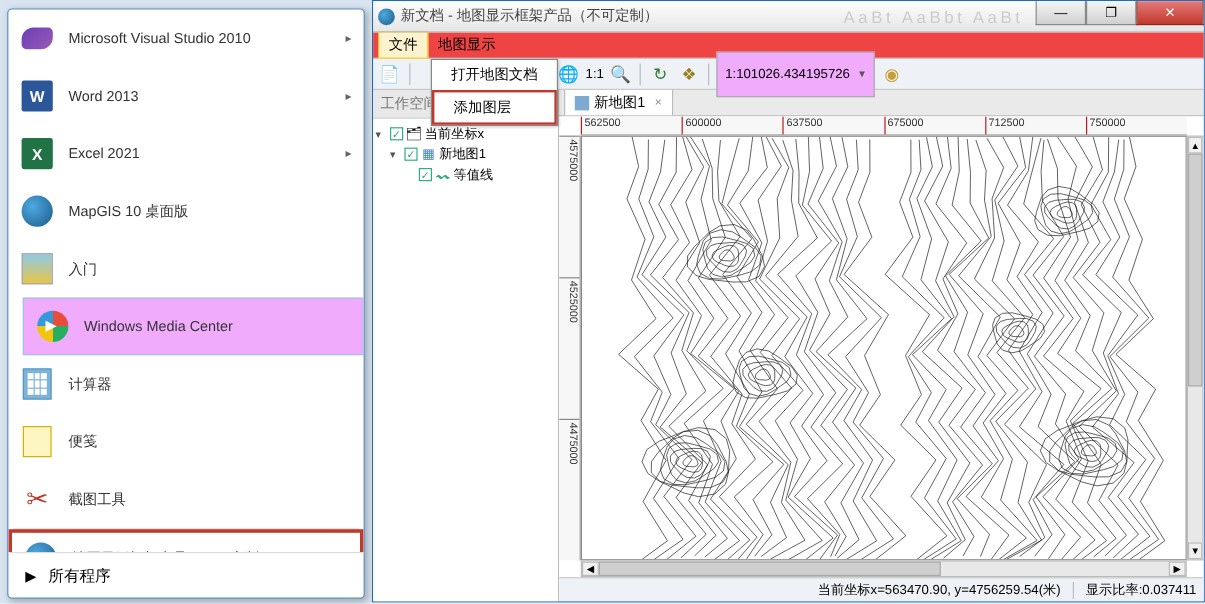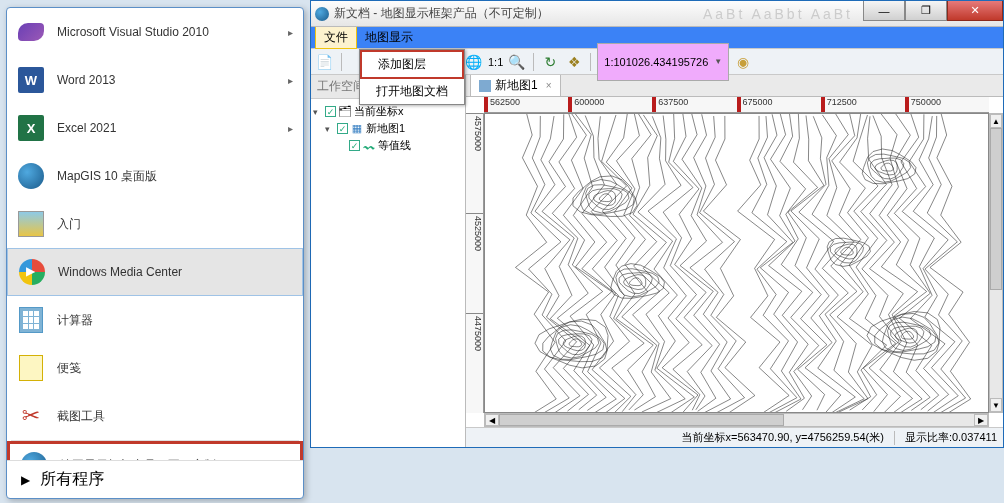--- a/index.html
+++ b/index.html
@@ -2,56 +2,56 @@
 <html><head>
 <meta charset="utf-8">
 <style>
 * { margin: 0; padding: 0; box-sizing: border-box; font-family: "Microsoft YaHei", "Segoe UI", sans-serif; }
 body { width: 1004px; height: 503px; overflow: hidden; background: #d8e4ef; position: relative; }
 
 
 .start-menu { position: absolute; left: 6px; top: 7px; width: 298px; height: 492px; background: #fff; border: 1px solid #5b8fc7; border-radius: 4px; box-shadow: 2px 2px 6px rgba(0,0,0,.25); z-index: 10; display: flex; flex-direction: column; }
 .start-list { flex: 1; overflow: hidden; }
 .start-item { display: flex; align-items: center; height: 48px; padding: 0 10px; cursor: pointer; position: relative; text-align: center; }
-.start-item.selected { background: #e5e5e5; border: 1px solid #9fc3e6; }
+.start-item.selected { background: #f0abfc; border: 1px solid #9fc3e6; margin-left: 12px; }
 .start-item.highlighted { border: 3px solid #c0392b; }
 .start-item .icon { width: 28px; height: 28px; margin-right: 12px; display: flex; align-items: center; justify-content: center; font-size: 20px; }
 .start-item .label { font-size: 12px; color: #333; }
 .start-item .arrow { position: absolute; right: 10px; font-size: 10px; color: #666; }
 .start-divider { height: 1px; background: #e0e0e0; margin: 0 4px; }
 .all-programs { height: 38px; border-top: 1px solid #ddd; display: flex; align-items: center; padding-left: 14px; }
 .all-programs .arrow-icon { margin-right: 10px; font-size: 12px; }
-.all-programs .label { font-size: 16px; }
+.all-programs .label { font-size: 13px; }
 
 
 .ic-vs { background: linear-gradient(135deg,#6a3fb5,#9b59b6); width:26px; height:18px; border-radius: 10px 4px 10px 4px; }
 .ic-word { background:#2b579a; color:#fff; width:26px; height:26px; display:flex; align-items:center; justify-content:center; font-weight:bold; font-size:13px; border-radius:2px; }
 .ic-excel { background:#217346; color:#fff; width:26px; height:26px; display:flex; align-items:center; justify-content:center; font-weight:bold; font-size:13px; border-radius:2px; }
 .ic-globe { background: radial-gradient(circle at 35% 35%, #4fa9e0, #1a5a8a); width:26px; height:26px; border-radius:50%; }
 .ic-intro { width:26px; height:26px; background: linear-gradient(#8ecae6,#e8c547); border:1px solid #999; }
 .ic-wmc { width:26px; height:26px; border-radius:50%; background: conic-gradient(#e74c3c 0 25%, #27ae60 25% 50%, #f1c40f 50% 75%, #3498db 75%); position:relative; }
 .ic-wmc::after { content:'▶'; position:absolute; left:7px; top:5px; color:#fff; font-size:12px; }
 .ic-calc { width:24px; height:26px; background:#7fb3d5; border:1px solid #5499c7; display:grid; grid-template-columns:repeat(3,1fr); grid-template-rows:repeat(3,1fr); gap:1px; padding:3px; }
 .ic-calc span { background:#fff; }
 .ic-note { width:24px; height:26px; background:#fdf6c2; border:1px solid #d4b106; position:relative; }
 .ic-scissors { color:#c0392b; font-size:22px; }
 
 
-.app-window { position: absolute; left: 310px; top: 0; width: 694px; height: 448px; background:#fff; border: 1px solid #1e6bb8; display:flex; flex-direction:column; }
+.app-window { position: absolute; left: 310px; top: 0; width: 694px; height: 502px; background:#fff; border: 1px solid #1e6bb8; display:flex; flex-direction:column; }
 .title-bar { height: 26px; background: linear-gradient(#fdfdfd,#e6e6e6); border-bottom:1px solid #bbb; display:flex; align-items:center; padding: 0 4px; font-size:12px; position:relative; }
 .title-bar .title-icon { width:14px; height:14px; margin-right:5px; background: radial-gradient(circle at 35% 35%, #4fa9e0, #1a5a8a); border-radius:50%; }
 .title-bar .title-text { color:#444; }
 .title-bar .style-ghost { position:absolute; right:150px; color:#ccc; font-weight:normal; font-size:14px; letter-spacing:3px; }
 .win-controls { position:absolute; right:0; top:0; display:flex; height:20px; }
 .win-btn { width:42px; height:20px; border:1px solid #888; border-top:none; display:flex; align-items:center; justify-content:center; font-size:11px; }
 .win-min { background:linear-gradient(#f5f5f5,#d0d0d0); }
 .win-max { background:linear-gradient(#f5f5f5,#d0d0d0); }
 .win-close { background:linear-gradient(#e67a7a,#c0392b); color:#fff; width:56px; border-color:#8a2a1c; }
 
-.menu-bar { height:22px; background:#3b82f6; border-bottom:1px solid #c9c9c9; display:flex; padding-left:4px; font-size:12px; align-items:center; }
+.menu-bar { height:22px; background:#ef4444; border-bottom:1px solid #c9c9c9; display:flex; padding-left:4px; font-size:12px; align-items:center; }
 .menu-bar .menu-it { padding: 2px 8px; cursor:pointer; }
 .menu-bar .menu-it.active { border:1px solid #f1c40f; background:#fdf2ce; }
 
 .toolbar { height:26px; background:#eef2f6; border-bottom:1px solid #c9c9c9; display:flex; align-items:center; padding-left:4px; gap:4px; font-size:12px; position:relative; z-index:5; }
 .tb-btn { width:20px; height:20px; display:flex; align-items:center; justify-content:center; font-size:14px; cursor:pointer; }
 .tb-sep { width:1px; height:18px; background:#bbb; margin:0 2px; }
 .tb-drop { padding:12px 6px; border:1px solid #aaa; background:#f0abfc; font-size:11px; display:flex; align-items:center; gap:6px; }
 .tb-drop .dd-arrow { font-size:8px; color:#555; }
 
 .file-dropdown { position:absolute; left:48px; top:0; z-index:6; background:#fff; border:1px solid #888; box-shadow:1px 1px 3px rgba(0,0,0,.3); font-size:12px; }
@@ -69,21 +69,21 @@
 .tree .ind1 { padding-left:12px; }
 .tree .ind2 { padding-left:24px; }
 
 .right-pane { flex:1; display:flex; flex-direction:column; min-width:0; }
 .doc-tabs { height:22px; background:#eaeaea; border-bottom:1px solid #bbb; display:flex; align-items:flex-end; padding-left:4px; font-size:12px; }
 .doc-tab { padding:2px 8px; background:#fff; border:1px solid #bbb; border-bottom:none; display:flex; align-items:center; gap:4px; }
 .doc-tab .tab-ic { width:12px; height:12px; background:#7eaad1; }
 .doc-tab .close-x { color:#888; font-size:10px; margin-left:4px; }
 .map-area { flex:1; position:relative; background:#fff; overflow:hidden; }
 .ruler-h { position:absolute; left:18px; top:0; right:14px; height:16px; background:#f7f7f7; border-bottom:1px solid #999; display:flex; font-size:9px; color:#333; }
-.ruler-h .tick { flex:1; border-left:4px solid #b91c1c; padding-left:2px; }
+.ruler-h .tick { flex:1; border-left:1px solid #b91c1c; padding-left:2px; }
 .ruler-v { position:absolute; left:0; top:16px; bottom:34px; width:18px; background:#f7f7f7; border-right:1px solid #999; display:flex; flex-direction:column; font-size:9px; color:#333; }
 .ruler-v .tick { flex:1; border-top:1px solid #888; writing-mode:vertical-rl; text-orientation:mixed; padding-top:2px; }
 .canvas-wrap { position:absolute; left:18px; top:16px; right:14px; bottom:34px; background:#fff; border:1px solid #888; overflow:hidden; }
 .contour-svg { width:100%; height:100%; }
 .contour-svg path { fill:none; stroke:#1a1a1a; stroke-width:0.6; }
 .hscroll { position:absolute; left:18px; right:14px; bottom:20px; height:14px; background:#e8e8e8; border:1px solid #bbb; display:flex; }
 .hscroll .sc-btn, .vscroll .sc-btn { width:14px; height:100%; background:#f0f0f0; border:1px solid #bbb; display:flex; align-items:center; justify-content:center; font-size:8px; }
 .hscroll .sc-track { flex:1; position:relative; }
 .hscroll .sc-thumb { position:absolute; left:0; width:60%; height:100%; background:#cfcfcf; border:1px solid #aaa; }
 .vscroll { position:absolute; right:0; top:16px; bottom:34px; width:14px; background:#e8e8e8; border:1px solid #bbb; display:flex; flex-direction:column; }
@@ -194,22 +194,22 @@
   <div class="menu-bar">
     <div class="menu-it active"><span>文件</span></div>
     <div class="menu-it"><span>地图显示</span></div>
   </div>
 
   <div class="toolbar">
     <div class="tb-btn" style="color:#c79f3a">📄</div>
     <div class="tb-sep"></div>
 
     <div class="file-dropdown">
+      <div class="fd-item"><span>打开地图文档</span></div>
       <div class="fd-item highlighted"><span>添加图层</span></div>
-      <div class="fd-item"><span>打开地图文档</span></div>
     </div>
 
     <div style="width:112px"></div>
     <div class="tb-btn" style="color:#2e7d32">🌐</div>
     <div class="tb-btn" style="font-size:11px;width:auto">
         <span>1:1</span>
       </div>
     <div class="tb-btn">🔍</div>
     <div class="tb-sep"></div>
     <div class="tb-btn" style="color:#2e7d32">↻</div>

